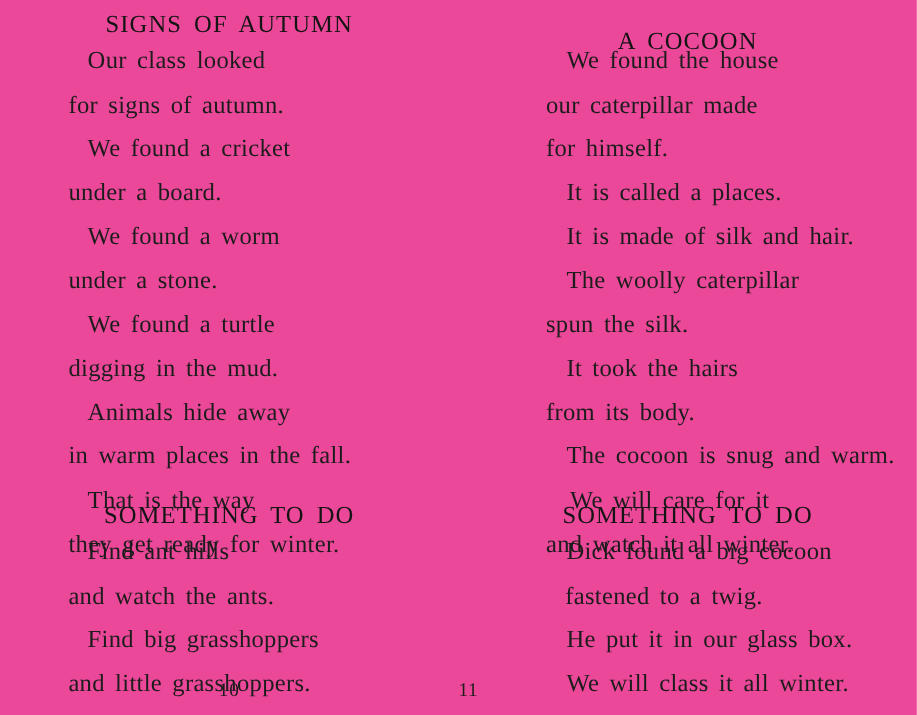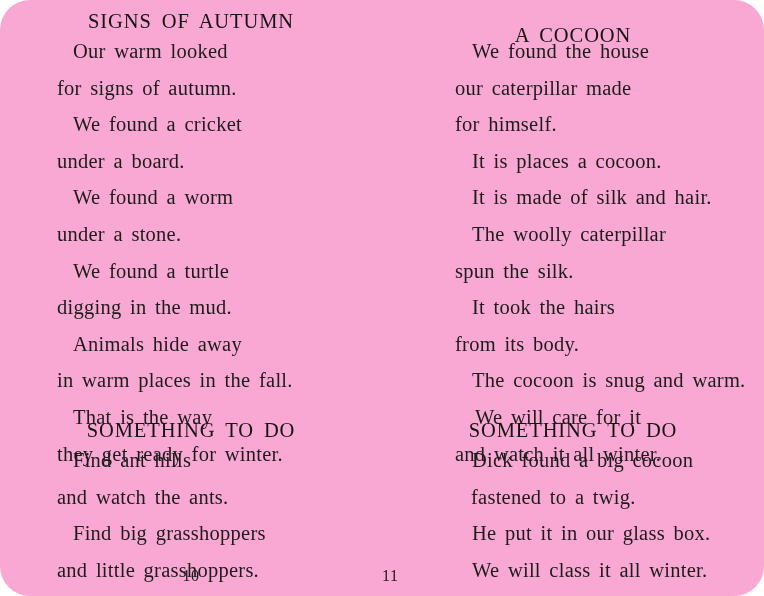--- a/index.html
+++ b/index.html
@@ -13,23 +13,22 @@
     height: 596px;
     overflow: hidden;
     font-family: "Liberation Serif", "DejaVu Serif", serif;
     color: #1a1a1a;
     -webkit-font-smoothing: antialiased;
   }
   .spread {
     position: relative;
     width: 764px;
     height: 596px;
-    background: #f9a8d4;
+    background: #ec4899;
     display: flex;
-    border-radius: 30px;
   }
   .page {
     position: relative;
     width: 382px;
     height: 596px;
     box-sizing: border-box;
   }
 
   
   .textblock {
@@ -81,21 +80,21 @@
 </head>
 <body>
 
 <div class="spread">
 
   <div class="page lp">
     <div class="textblock">
 
       <div class="heading heading-1">SIGNS OF AUTUMN</div>
 
-      <div class="line ln" style="top: 41px; left: 73px;">Our warm looked</div>
+      <div class="line ln" style="top: 41px; left: 73px;">Our class looked</div>
       <div class="line ln" style="top: 77.6px; left: 57px;">for signs of autumn.</div>
       <div class="line ln" style="top: 114.2px; left: 73px;">We found a cricket</div>
       <div class="line ln" style="top: 150.8px; left: 57px;">under a board.</div>
       <div class="line ln" style="top: 187.4px; left: 73px;">We found a worm</div>
       <div class="line ln" style="top: 224px; left: 57px;">under a stone.</div>
       <div class="line ln" style="top: 260.6px; left: 73px;">We found a turtle</div>
       <div class="line ln" style="top: 297.2px; left: 57px;">digging in the mud.</div>
       <div class="line ln" style="top: 333.8px; left: 73px;">Animals hide away</div>
       <div class="line ln" style="top: 370.4px; left: 57px;">in warm places in the fall.</div>
       <div class="line ln" style="top: 407px; left: 73px;">That is the way</div>
@@ -113,21 +112,21 @@
   </div>
 
   <div class="page rp">
     <div class="textblock">
 
       <div class="heading heading-1">A COCOON</div>
 
       <div class="line ln" style="top: 41px; left: 90px;">We found the house</div>
       <div class="line ln" style="top: 77.6px; left: 73px;">our caterpillar made</div>
       <div class="line ln" style="top: 114.2px; left: 73px;">for himself.</div>
-      <div class="line ln" style="top: 150.8px; left: 90px;">It is places a cocoon.</div>
+      <div class="line ln" style="top: 150.8px; left: 90px;">It is called a places.</div>
       <div class="line ln" style="top: 187.4px; left: 90px;">It is made of silk and hair.</div>
       <div class="line ln" style="top: 224px; left: 90px;">The woolly caterpillar</div>
       <div class="line ln" style="top: 260.6px; left: 73px;">spun the silk.</div>
       <div class="line ln" style="top: 297.2px; left: 90px;">It took the hairs</div>
       <div class="line ln" style="top: 333.8px; left: 73px;">from its body.</div>
       <div class="line ln" style="top: 370.4px; left: 90px;">The cocoon is snug and warm.</div>
       <div class="line ln" style="top: 407px; left: 93px;">We will care for it</div>
       <div class="line ln" style="top: 443.6px; left: 73px;">and watch it all winter.</div>
 
       <div class="heading heading-2">SOMETHING TO DO</div>

